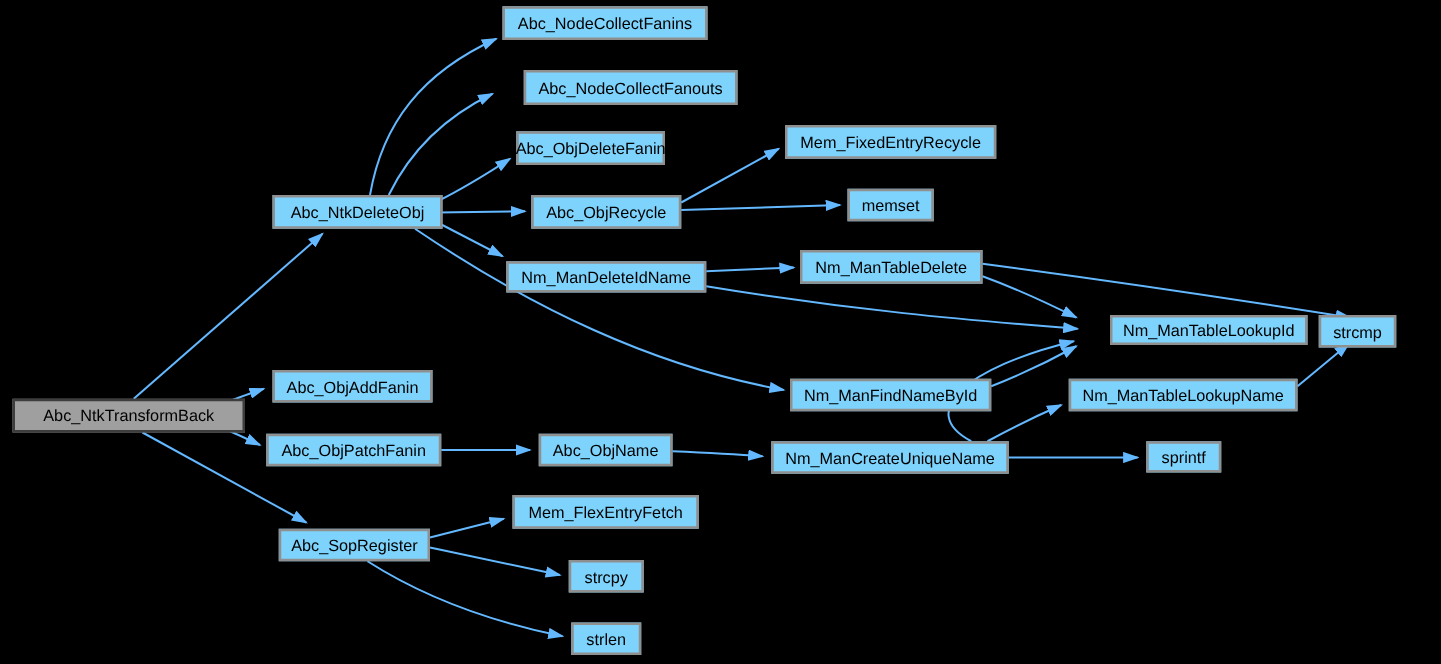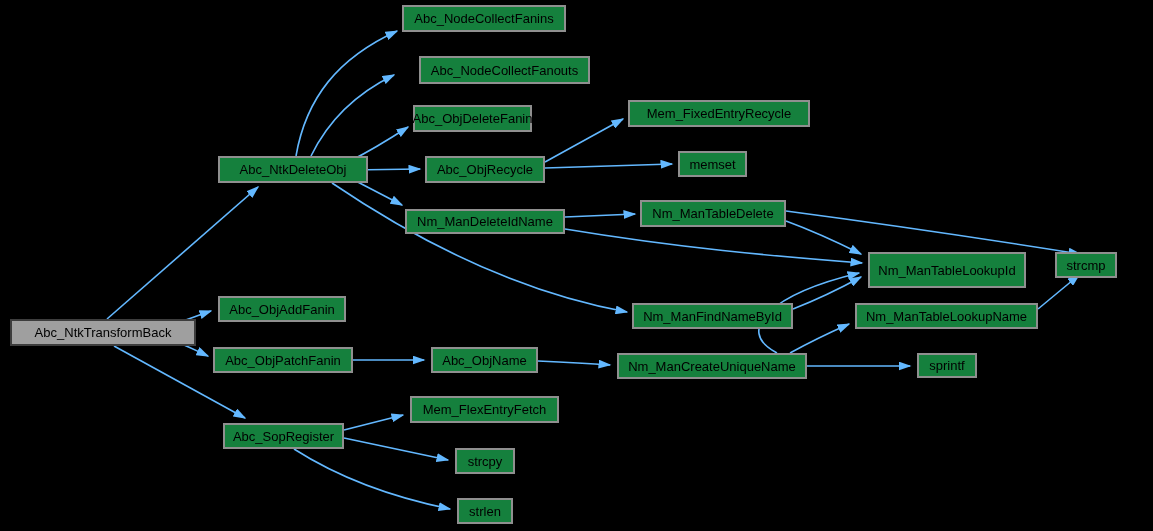--- a/index.html
+++ b/index.html
@@ -16,21 +16,21 @@
     font-family: "Liberation Sans", sans-serif;
   }
   #edge-layer {
     position: absolute;
     left: 0; top: 0;
     width: 1153px; height: 531px;
   }
   .gnode {
     position: absolute;
     box-sizing: border-box;
-    background: #15803d;
+    background: #7dd3fc;
     border: 2px solid #8f8f8f;
     color: #000000;
     font-size: 13px;
     display: flex;
     align-items: center;
     justify-content: center;
     white-space: nowrap;
     cursor: pointer;
   }
   .gnode.root {
@@ -73,30 +73,30 @@
         <path d="M1038,309 L1079,275" fill="none" stroke="#63b8ff" stroke-width="1.6" marker-end="url(#arrow)"></path>
         <path d="M353,360 L424,360" fill="none" stroke="#63b8ff" stroke-width="1.6" marker-end="url(#arrow)"></path>
         <path d="M538,361 C562,362 584,363 610,365" fill="none" stroke="#63b8ff" stroke-width="1.6" marker-end="url(#arrow)"></path>
         <path d="M344,430 L403,415" fill="none" stroke="#63b8ff" stroke-width="1.6" marker-end="url(#arrow)"></path>
         <path d="M344,438 C381,446 416,453 448,460" fill="none" stroke="#63b8ff" stroke-width="1.6" marker-end="url(#arrow)"></path>
         <path d="M294,449 C341,479 396,498 450,509" fill="none" stroke="#63b8ff" stroke-width="1.6" marker-end="url(#arrow)"></path>
       </g>
   </svg>
   <div id="node-layer">
       <div class="gnode root" style="left: 10px; top: 319px; width: 186px; height: 27px;">Abc_NtkTransformBack</div>
-      <div class="gnode" style="left: 218px; top: 156px; width: 150px; height: 27px;">Abc_NtkDeleteObj</div>
+      <div class="gnode" style="left: 218px; top: 156px; width: 136px; height: 27px;">Abc_NtkDeleteObj</div>
       <div class="gnode" style="left: 402px; top: 5px; width: 164px; height: 27px;">Abc_NodeCollectFanins</div>
       <div class="gnode" style="left: 419px; top: 56px; width: 171px; height: 28px;">Abc_NodeCollectFanouts</div>
       <div class="gnode" style="left: 413px; top: 105px; width: 119px; height: 27px;">Abc_ObjDeleteFanin</div>
       <div class="gnode" style="left: 425px; top: 156px; width: 120px; height: 27px;">Abc_ObjRecycle</div>
-      <div class="gnode" style="left: 628px; top: 100px; width: 182px; height: 27px;">Mem_FixedEntryRecycle</div>
+      <div class="gnode" style="left: 628px; top: 100px; width: 169px; height: 27px;">Mem_FixedEntryRecycle</div>
       <div class="gnode" style="left: 678px; top: 151px; width: 69px; height: 26px;">memset</div>
       <div class="gnode" style="left: 405px; top: 209px; width: 160px; height: 25px;">Nm_ManDeleteIdName</div>
       <div class="gnode" style="left: 640px; top: 200px; width: 146px; height: 27px;">Nm_ManTableDelete</div>
-      <div class="gnode" style="left: 868px; top: 252px; width: 158px; height: 36px;">Nm_ManTableLookupId</div>
+      <div class="gnode" style="left: 888px; top: 252px; width: 158px; height: 24px;">Nm_ManTableLookupId</div>
       <div class="gnode" style="left: 1055px; top: 252px; width: 62px; height: 26px;">strcmp</div>
       <div class="gnode" style="left: 632px; top: 303px; width: 161px; height: 26px;">Nm_ManFindNameById</div>
       <div class="gnode" style="left: 855px; top: 303px; width: 183px; height: 26px;">Nm_ManTableLookupName</div>
       <div class="gnode" style="left: 218px; top: 296px; width: 128px; height: 26px;">Abc_ObjAddFanin</div>
       <div class="gnode" style="left: 213px; top: 347px; width: 140px; height: 26px;">Abc_ObjPatchFanin</div>
       <div class="gnode" style="left: 431px; top: 347px; width: 107px; height: 26px;">Abc_ObjName</div>
       <div class="gnode" style="left: 617px; top: 353px; width: 190px; height: 26px;">Nm_ManCreateUniqueName</div>
       <div class="gnode" style="left: 917px; top: 353px; width: 60px; height: 25px;">sprintf</div>
       <div class="gnode" style="left: 223px; top: 423px; width: 121px; height: 26px;">Abc_SopRegister</div>
       <div class="gnode" style="left: 410px; top: 396px; width: 149px; height: 27px;">Mem_FlexEntryFetch</div>

